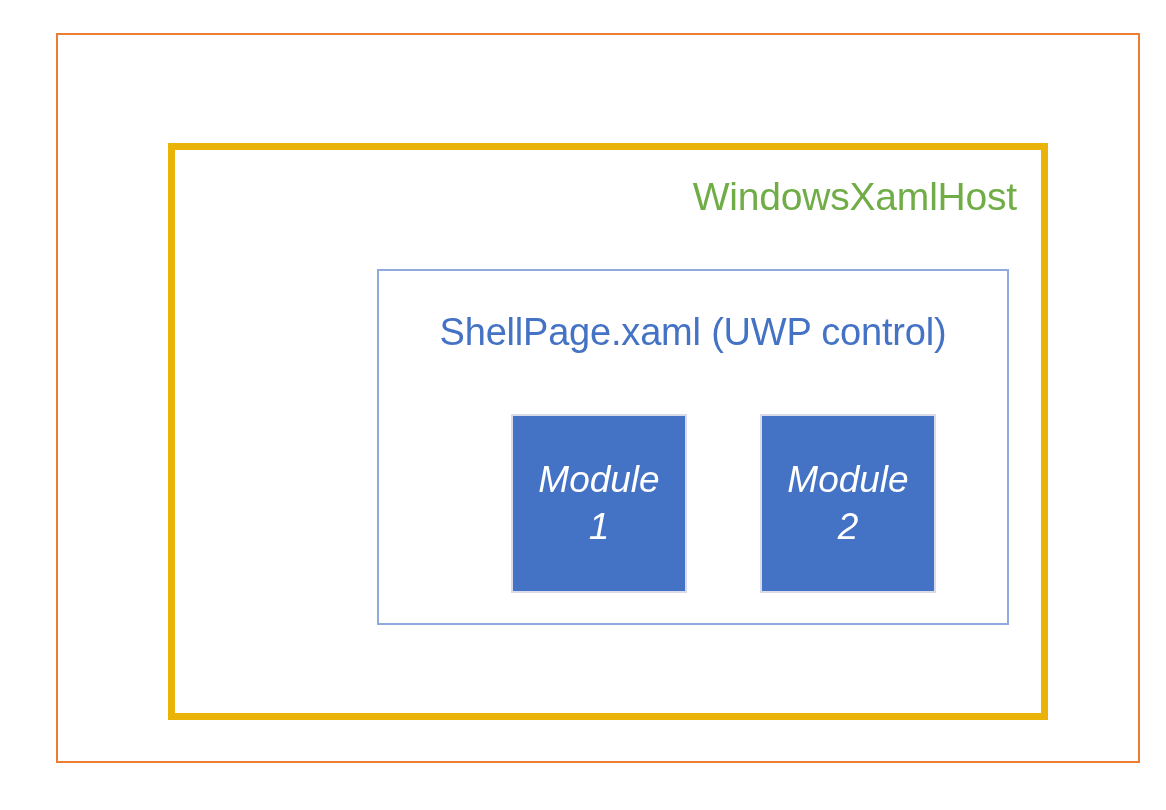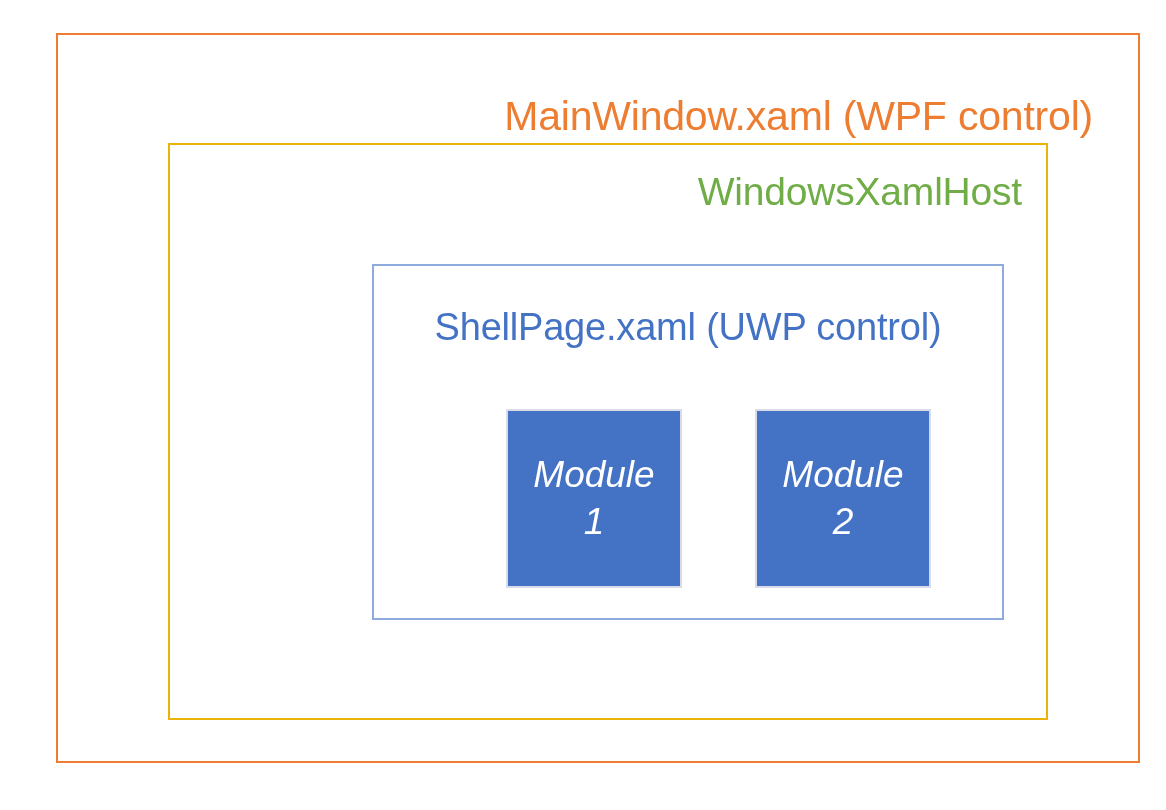--- a/index.html
+++ b/index.html
@@ -45,21 +45,21 @@
   }
 
   
   .layer-middle {
     position: absolute;
     left: 166px;
     top: 141px;
     width: 880px;
     height: 577px;
     box-sizing: border-box;
-    border: 2px solid #eab308;
+    border: 7px solid #eab308;
     background: transparent;
   }
   .label-middle {
     position: absolute;
     right: 24px;
     top: 25px;
     font-size: 39px;
     line-height: 1.15;
     color: #70AD47;
     white-space: nowrap;
@@ -110,21 +110,20 @@
   }
 
   .module-line { display: block; white-space: nowrap; }
 </style>
 </head>
 <body>
 
 <div id="canvas">
 
   <div class="layer-outer">
-    <div class="label-outer">MainWindow.xaml (WPF control)</div>
 
     <div class="layer-middle" style="left:110px; top:108px;">
       <div class="label-middle">WindowsXamlHost</div>
 
       <div class="layer-inner" style="left:202px; top:119px;">
         <div class="label-inner">ShellPage.xaml (UWP control)</div>
 
         <div class="module-box" style="left:132px; top:143px;">
           <span class="module-line">Module</span>
           <span class="module-line">1</span>

